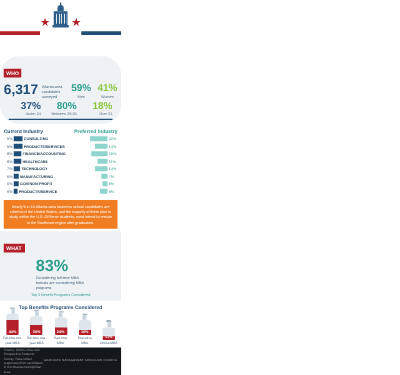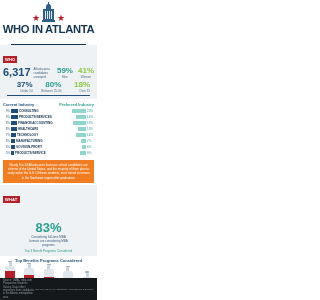--- a/index.html
+++ b/index.html
@@ -33,21 +33,21 @@
   .title-sub {
     margin-top:1px; display:inline-block; padding:1px 3px;
     background:#14344f; color:#ffffff; font-size:4px; font-weight:bold;
     letter-spacing:-0.1px; line-height:5px; white-space:nowrap;
   }
   .flag-rule { margin-top:2px; height:3px; display:flex; }
   .flag-rule i { display:block; height:3px; }
 
   
   .band { position:relative; background:#eef2f5; }
-  .who-band { padding:2px 3px 3px 3px; }
+  .who-band { padding:2px 3px 3px 3px;border-radius:15px; }
   .kicker { display:inline-block; background:#b4202a; color:#fff;
             font-size:4px; font-weight:bold; padding:1px 2px; line-height:5px; letter-spacing:.2px;}
   .who-row { display:flex; align-items:flex-start; gap:3px; margin-top:2px; }
   .bignum { font-size:11px; font-weight:bold; color:#1f4e79; line-height:11px; }
   .bignum-cap { font-size:3px; color:#44617a; line-height:4px; max-width:28px; }
   .pct-pair { display:flex; gap:5px; margin-left:auto; text-align:center; }
   .pct-a { font-size:8px; font-weight:bold; color:#2f9e8f; line-height:8px; }
   .pct-b { font-size:8px; font-weight:bold; color:#8dc63f; line-height:8px; }
   .pct-lbl { font-size:3px; color:#55707f; line-height:4px; }
 
@@ -70,21 +70,21 @@
              white-space:nowrap; overflow:hidden; }
   .br-bar { height:4px; background:#8fd4cd; margin-left:auto; }
   .br-pct { width:7px; font-size:3px; color:#2f9e8f; line-height:4px; }
 
   
   .callout { margin:2px 3px; background:#f07d22; color:#ffffff;
              font-size:3px; line-height:4.2px; padding:3px; text-align:center; }
 
   
   .what-band { background:#eef2f5; padding:2px 3px 3px 3px; }
-  .duo { display:flex; justify-content:space-around; margin-top:16px; text-align:center; }
+  .duo { display:flex; justify-content:space-around; margin-top:1px; text-align:left; }
   .duo .big { font-size:13px; font-weight:bold; line-height:13px; }
   .duo .big.t { color:#2f9e8f; }
   .duo .big.g { color:#8dc63f; }
   .duo .cap { font-size:3px; color:#44617a; line-height:4px; max-width:40px; margin:1px auto 0; }
   .band-note { text-align:center; font-size:3px; color:#2f9e8f; margin-top:2px; line-height:4px;}
 
   
   .bottles-band { background:#ffffff; padding:2px 2px 3px 2px; }
   .bot-title { text-align:center; font-size:4px; font-weight:bold; color:#1f4e79; line-height:5px; }
   .bot-row { display:flex; align-items:flex-end; justify-content:space-between; margin-top:2px; height:26px; }
@@ -124,24 +124,20 @@
     <div class="emblem">
       <span class="star-glyph">★</span>
       <span class="capitol">
         <i class="cap-spire"></i>
           <i class="cap-dome"></i>
           <i class="cap-body"></i>
           <i class="cap-base"></i>
       </span>
       <span class="star-glyph">★</span>
     </div>
-    <div class="title-bar">
-      <div class="title-main">WHO IN ATLANTA</div>
-      <div class="title-sub">IS HEADING TO BUSINESS SCHOOL?</div>
-    </div>
     <div class="flag-rule">
       <i style="flex:1;background:#b4202a"></i>
         <i style="flex:1;background:#ffffff"></i>
         <i style="flex:1;background:#1f4e79"></i>
     </div>
   </div>
 
   <div class="band who-band">
     <span class="kicker">WHO</span>
     <div class="who-row">

